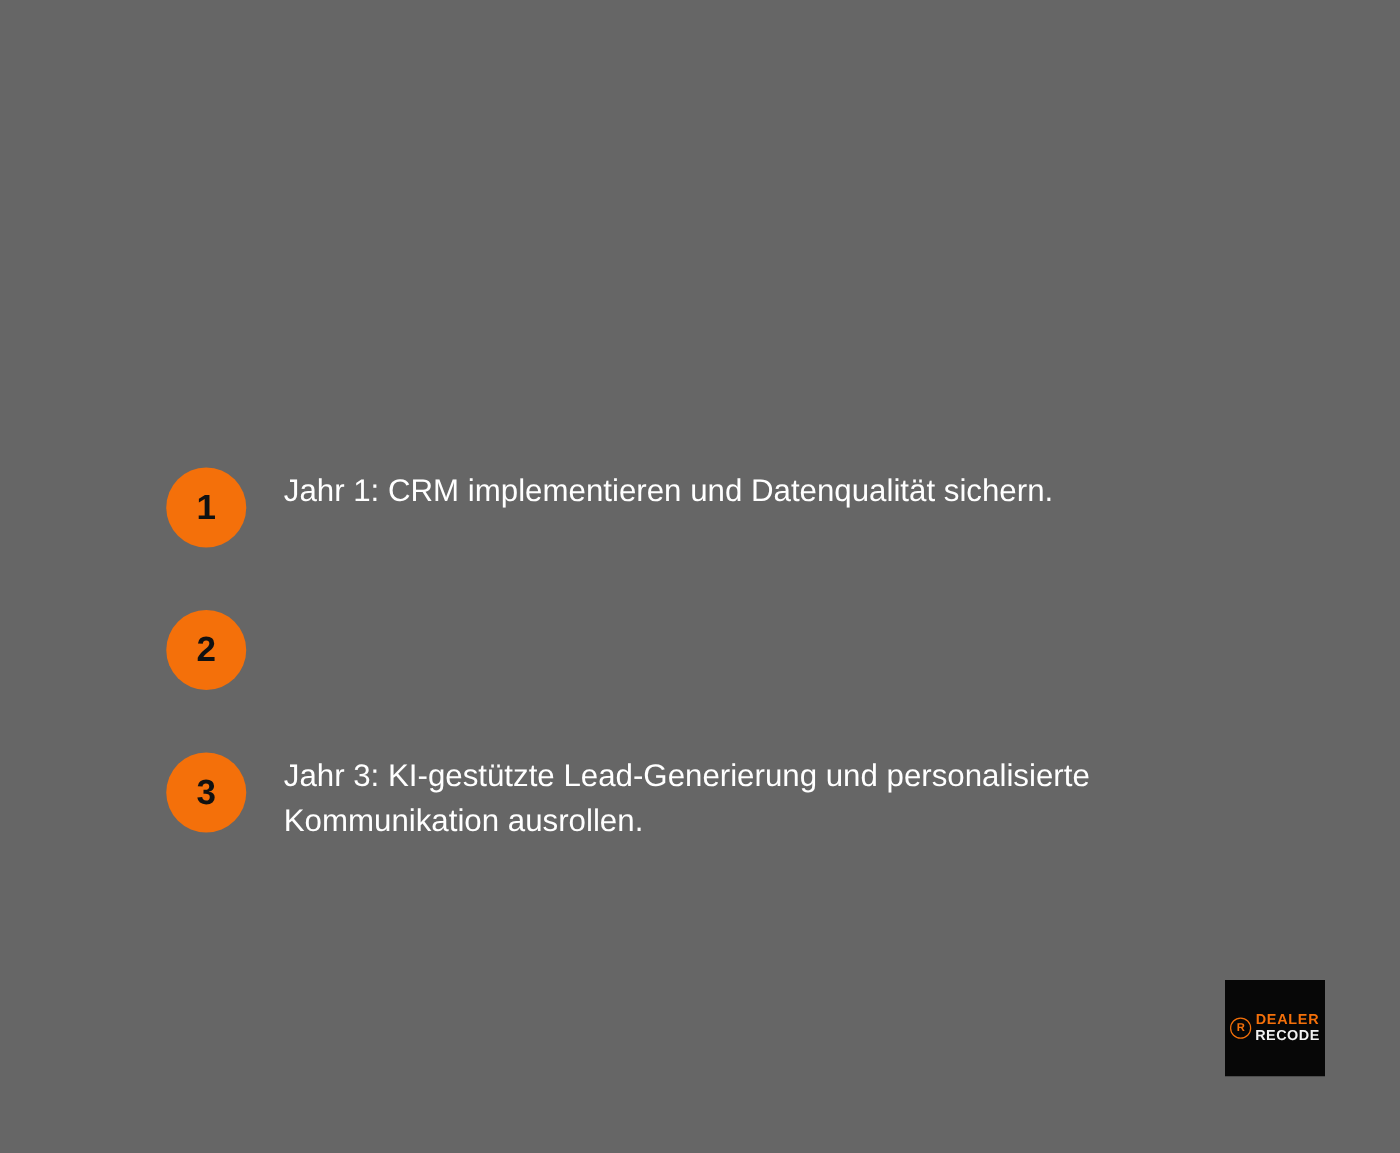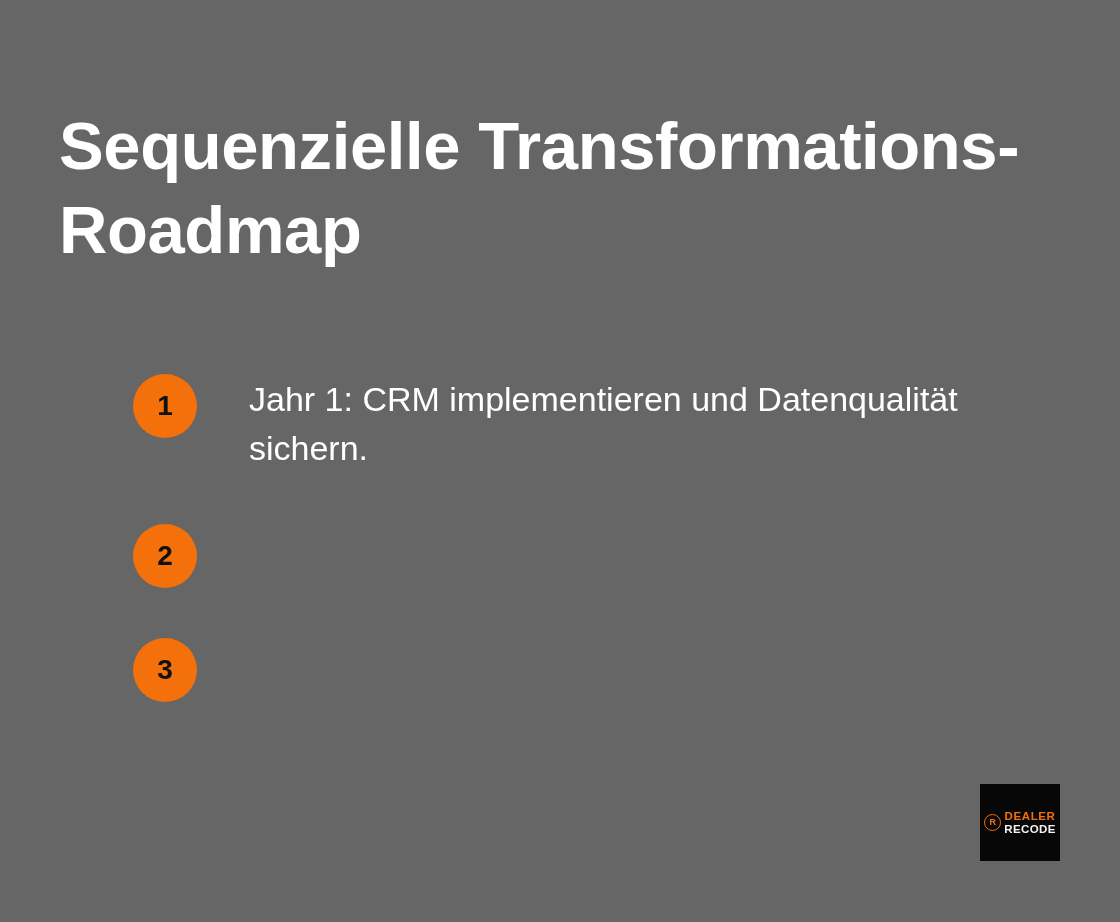--- a/index.html
+++ b/index.html
@@ -72,23 +72,23 @@
     font-weight: 700;
     display: flex;
     align-items: center;
     justify-content: center;
     line-height: 1;
     user-select: none;
   }
 
   .step-text {
     flex: 1 1 auto;
-    margin-left: 52px;
+    margin-left: 30px;
     padding-top: 1px;
-    font-size: 34px;
+    font-size: 25px;
     line-height: 1.45;
     color: #ffffff;
     font-weight: 400;
     max-width: 740px;
   }
 
   
   .logo-box {
     position: absolute;
     left: 980px;
@@ -141,35 +141,35 @@
     color: #f2f2f2;
     letter-spacing: 0.4px;
     text-align: right;
   }
 </style>
 </head>
 <body>
 
 <div class="slide">
 
-  <h1 class="slide-title">Sequenzielle Transformations-Roadmap</h1>
 
   <ul class="step-list">
 
     <li class="step-item">
       <div class="step-badge">1</div>
       <div class="step-text">Jahr 1: CRM implementieren und Datenqualität sichern.</div>
     </li>
 
     <li class="step-item">
       <div class="step-badge">2</div>
     </li>
 
     <li class="step-item">
       <div class="step-badge">3</div>
+      <div class="step-text">Jahr 3: KI-gestützte Lead-Generierung und personalisierte Kommunikation ausrollen.</div>
     </li>
 
   </ul>
 
   <div class="logo-box">
     <div class="logo-inner">
       <div class="logo-mark">
         <span>R</span>
       </div>
       <div class="logo-words">

